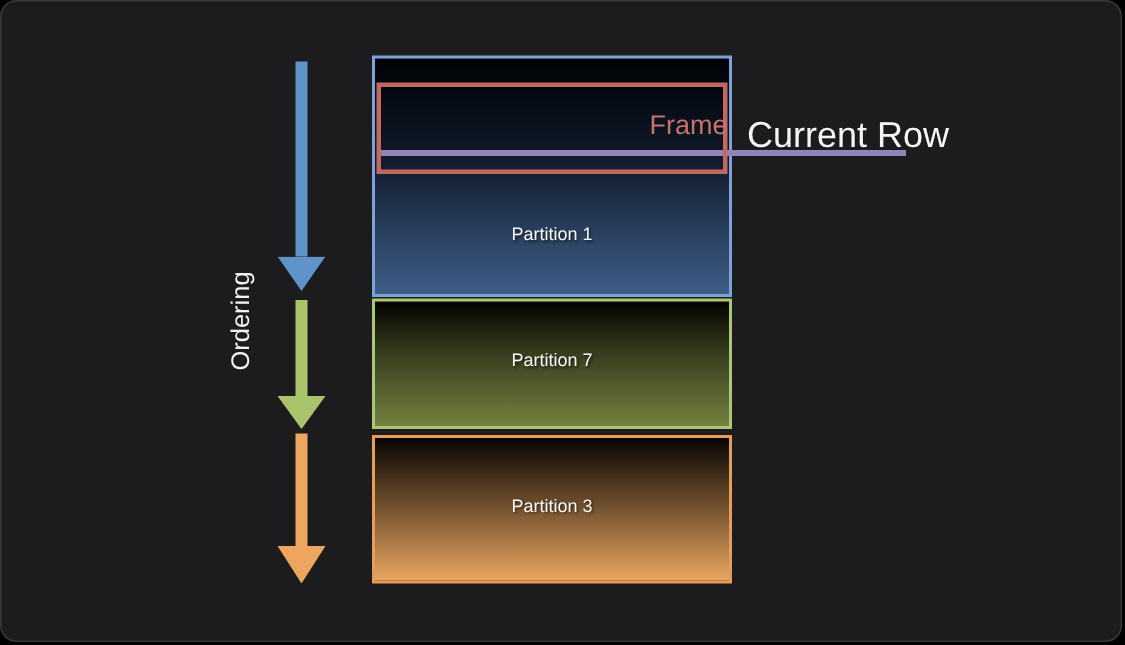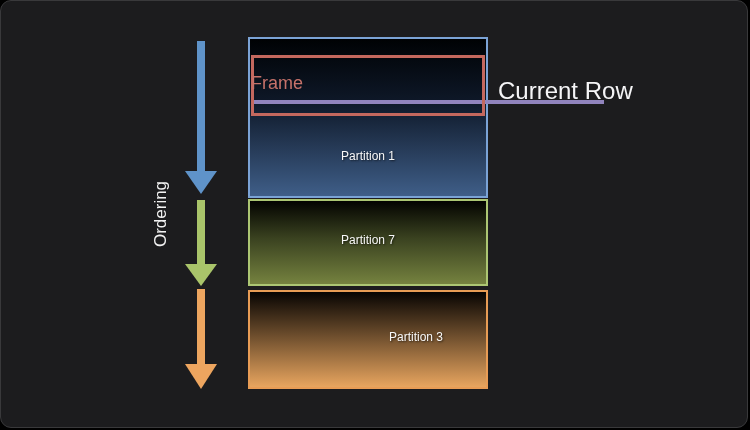--- a/index.html
+++ b/index.html
@@ -90,39 +90,39 @@
     position: absolute;
     left: 247px;
     width: 240px;
     text-align: center;
     color: #f8f8f8;
     font-size: 12px;
     text-shadow: 1px 1px 2px rgba(0,0,0,0.6);
   }
   .p1-label { top: 148px; }
   .p2-label { top: 232px; }
-  .p3-label { top: 329px; margin-left: 48px; }
+  .p3-label { top: 329px; }
 
   
   .frame-box {
     position: absolute;
     left: 250px;
     top: 54px;
     width: 234px;
     height: 61px;
     border: 3px solid #c4685e;
     box-sizing: border-box;
     background: transparent;
   }
   .frame-label {
     position: absolute;
     left: 250px;
     top: 72px;
     width: 234px;
-    text-align: left;
+    text-align: right;
     color: #c7726a;
     font-size: 18px;
   }
 
   
   .current-row-line {
     position: absolute;
     left: 253px;
     top: 99px;
     width: 350px;

